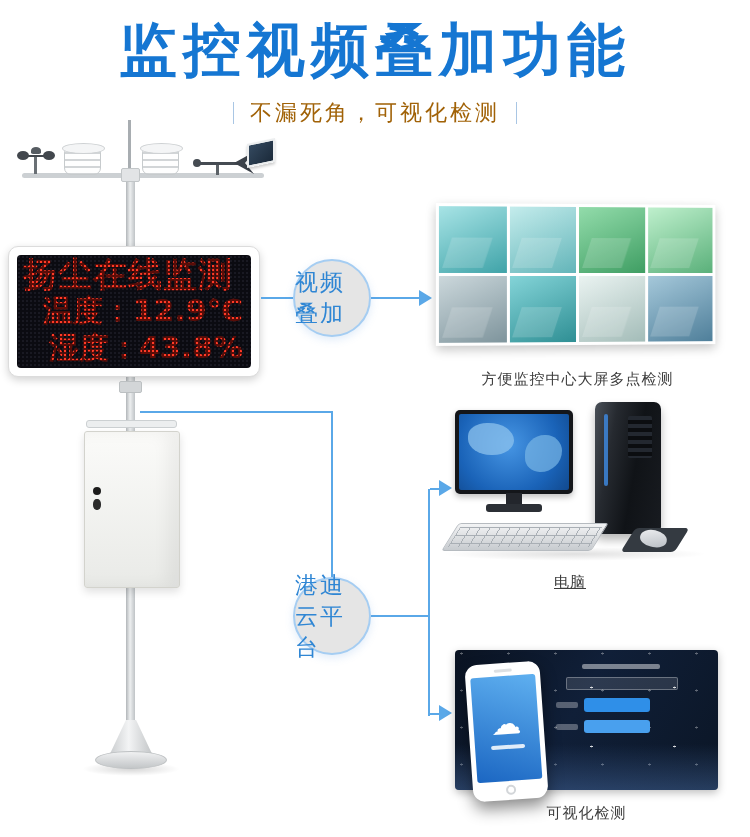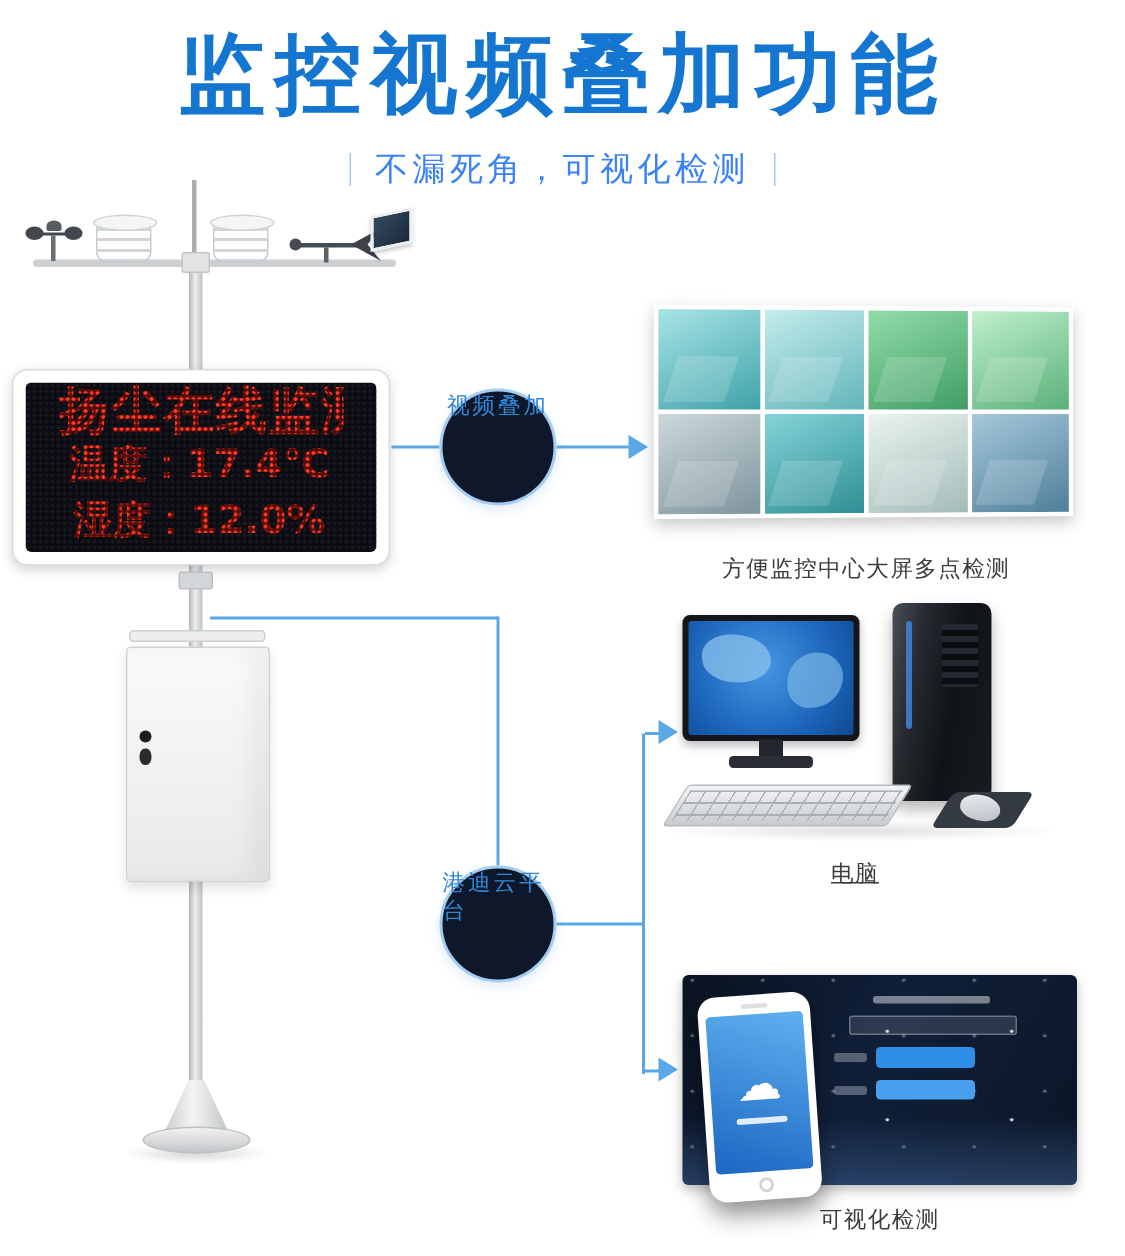--- a/index.html
+++ b/index.html
@@ -5,21 +5,21 @@
   *{margin:0;padding:0;box-sizing:border-box;}
   body{background:#ffffff;}
   .canvas{position:relative;width:750px;height:837px;margin:0 auto;background:#fff;
           font-family:"Liberation Sans","DejaVu Sans",sans-serif;overflow:hidden;}
   .abs{position:absolute;}
 
   
   .title{top:16px;left:0;width:100%;text-align:center;font-size:58px;line-height:68px;
          font-weight:900;color:#1576d2;letter-spacing:6px;}
   .subtitle{top:98px;left:0;width:100%;display:flex;justify-content:center;align-items:center;
-            gap:16px;color:#3b82f6;font-size:22px;letter-spacing:3px;}
+            gap:16px;color:#a16207;font-size:22px;letter-spacing:3px;}
   .subtitle .tick{width:1px;height:22px;background:#a9c6e4;}
 
   
   .antenna{left:128px;top:120px;width:3px;height:58px;background:#a8adb1;}
   .pole{left:126px;top:178px;width:9px;height:572px;
         background:linear-gradient(90deg,#b2b6b9,#edeff0 45%,#bfc3c6);}
   .crossbar{left:22px;top:173px;width:242px;height:5px;background:#ccd0d3;border-radius:3px;}
   .crossbar-clamp{left:121px;top:168px;width:19px;height:14px;background:#e2e4e6;
                   border:1px solid #c2c6c8;border-radius:2px;}
 
@@ -41,32 +41,32 @@
   .vane-nose{left:193px;top:159px;width:8px;height:8px;background:#454b52;border-radius:50%;}
   .vane-tail{left:234px;top:152px;width:20px;height:22px;background:#3c424a;
              clip-path:polygon(100% 0,0 50%,100% 100%,55% 50%);}
   .solar{left:247px;top:141px;width:28px;height:24px;border:2px solid #eceeef;
          background:linear-gradient(135deg,#34495f,#1b2a3a);transform:skewY(-12deg);
          box-shadow:0 2px 3px rgba(0,0,0,.2);}
 
   .display-frame{left:8px;top:246px;width:252px;height:131px;background:#fff;
                  border:1px solid #dcdcdc;border-radius:10px;box-shadow:0 3px 8px rgba(0,0,0,.18);}
   .led-screen{left:17px;top:255px;width:234px;height:113px;border-radius:4px;overflow:hidden;
-              padding:1px 22px;background-color:#0b0b11;
+              padding:1px 6px;background-color:#0b0b11;
               background-image:radial-gradient(circle,#191922 1px,transparent 1.4px);
               background-size:4px 4px;}
   .led-line{font-weight:bold;color:#ff2d1e;text-shadow:0 0 3px rgba(255,45,20,.4);
             font-family:"DejaVu Sans","Liberation Sans",sans-serif;}
   @supports (-webkit-background-clip:text){
     .led-line{background-image:radial-gradient(circle,#ff3a26 37%,#5a0d08 43%);
               background-size:4px 4px;-webkit-background-clip:text;background-clip:text;
               color:transparent;text-shadow:none;}
   }
   .led-l1{font-size:34px;line-height:36px;letter-spacing:1px;white-space:nowrap;}
-  .led-l2,.led-l3{font-size:26px;line-height:37px;display:flex;justify-content:center;
+  .led-l2,.led-l3{font-size:30px;line-height:37px;display:flex;justify-content:flex-end;
                   padding-right:2px;}
 
   .pole-collar{left:119px;top:381px;width:23px;height:12px;background:#d3d6d8;
                border:1px solid #bcc0c2;border-radius:2px;}
   .shelf{left:86px;top:420px;width:91px;height:8px;background:#eceeef;
          border:1px solid #ccd0d2;border-radius:3px;}
   .cabinet{left:84px;top:431px;width:96px;height:157px;border:1px solid #d3d3cd;border-radius:3px;
            background:linear-gradient(180deg,#fbfbf9,#e9eae7);
            box-shadow:inset -12px 0 16px rgba(0,0,0,.05),0 4px 8px rgba(0,0,0,.12);}
   .lock-a{left:93px;top:487px;width:8px;height:8px;background:#1c1c1c;border-radius:50%;}
@@ -90,23 +90,23 @@
   .ar1{left:419px;top:290px;}
   .hl3{left:140px;top:411px;width:192px;}
   .vl1{left:331px;top:411px;height:166px;}
   .hl4{left:371px;top:615px;width:58px;}
   .vl2{left:428px;top:489px;height:227px;}
   .hl5{left:430px;top:488px;width:11px;}
   .ar2{left:439px;top:480px;}
   .hl6{left:430px;top:713px;width:11px;}
   .ar3{left:439px;top:705px;}
 
-  .flow-node{width:78px;height:78px;border-radius:50%;background:#0f172a;border:2px solid #a5cdf2;
-             box-shadow:0 3px 8px rgba(90,150,220,.18);display:flex;align-items:flex-start;
-             justify-content:center;font-size:15px;letter-spacing:2px;color:#2f86d4;}
+  .flow-node{width:78px;height:78px;border-radius:50%;background:#e5e5e5;border:2px solid #a5cdf2;
+             box-shadow:0 3px 8px rgba(90,150,220,.18);display:flex;align-items:center;
+             justify-content:center;font-size:23px;letter-spacing:2px;color:#2f86d4;}
   .node-1{left:293px;top:259px;}
   .node-2{left:293px;top:577px;}
 
   
   .cctv{left:437px;top:204px;width:281px;height:141px;display:grid;
         grid-template-columns:repeat(4,1fr);grid-template-rows:1fr 1fr;gap:3px;padding:3px;
         background:#fff;box-shadow:0 4px 10px rgba(0,0,0,.22);
         transform:perspective(1100px) rotateY(6deg);}
   .cell{position:relative;overflow:hidden;}
   .cell::after{content:"";position:absolute;left:12%;bottom:8%;width:60%;height:45%;
@@ -214,25 +214,25 @@
   <div class="abs vane-rod"></div>
   <div class="abs vane-nose"></div>
   <div class="abs vane-tail"></div>
   <div class="abs solar"></div>
 
   <div class="abs display-frame"></div>
   <div class="abs led-screen">
     <div class="led-line led-l1">扬尘在线监测</div>
     <div class="led-line led-l2">
       <span>温度：</span>
-      <span>17.4℃</span>
+      <span>12.9℃</span>
     </div>
     <div class="led-line led-l3">
       <span>湿度：</span>
-      <span>12.0%</span>
+      <span>43.8%</span>
     </div>
   </div>
 
   <div class="abs pole-collar"></div>
   <div class="abs shelf"></div>
   <div class="abs cabinet"></div>
   <div class="abs lock-a"></div>
   <div class="abs lock-b"></div>
 
   <div class="abs base-shadow"></div>

